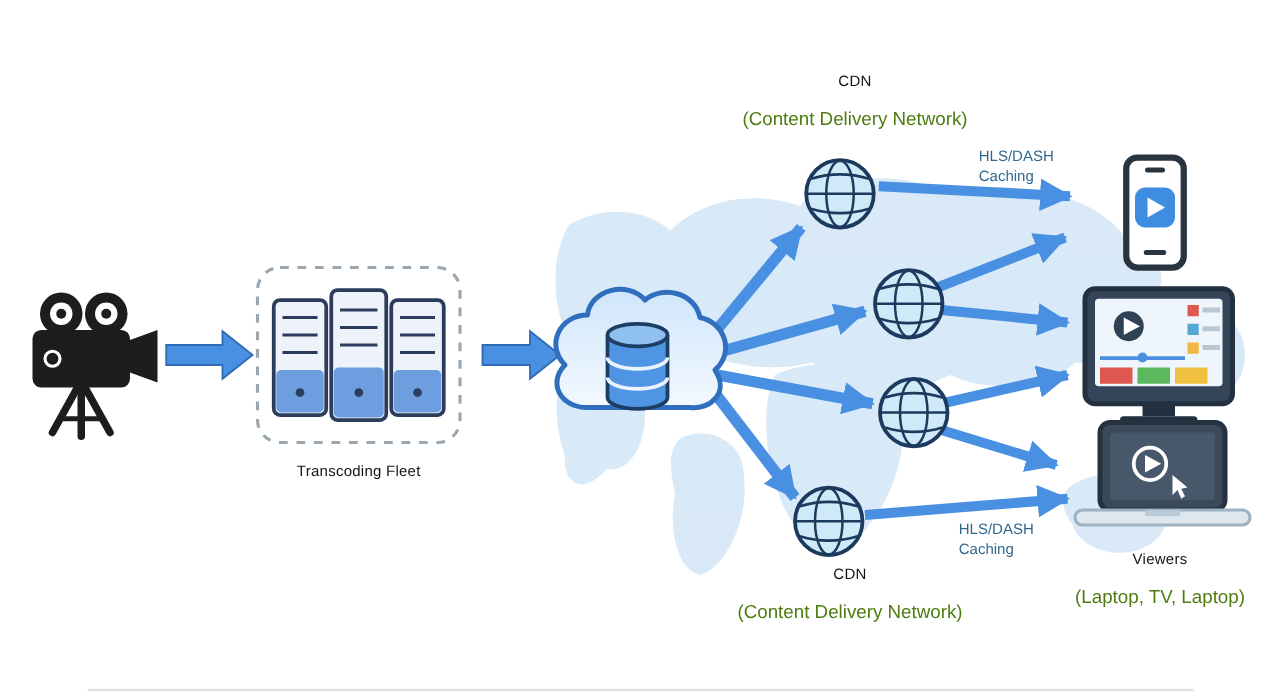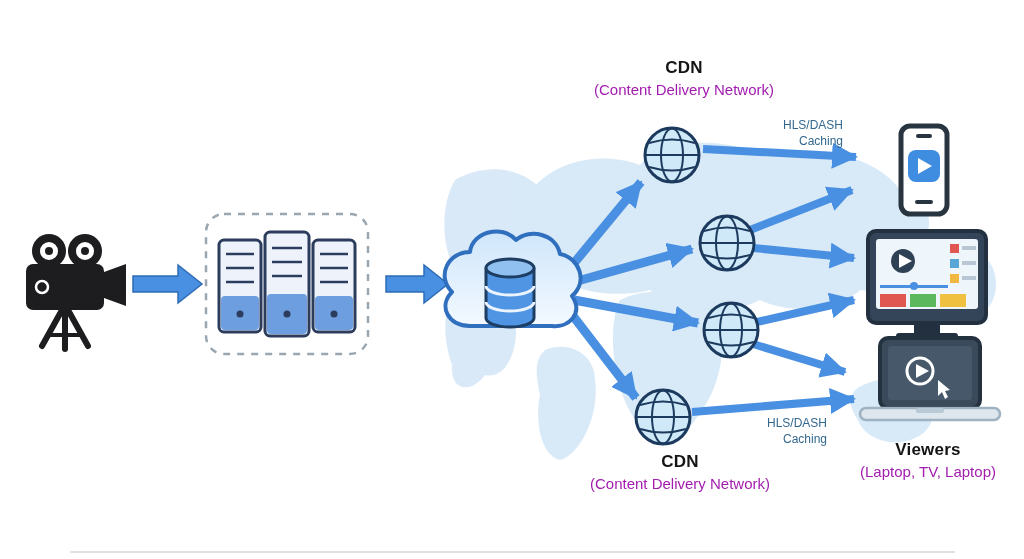--- a/index.html
+++ b/index.html
@@ -5,24 +5,24 @@
   html,body{margin:0;padding:0;background:#fff;}
   .canvas{
     position:relative;width:1024px;height:559px;background:#ffffff;
     overflow:hidden;font-family:"Liberation Sans",sans-serif;
   }
   .canvas svg.scene{position:absolute;left:0;top:0;}
   .label{
     position:absolute;transform:translateX(-50%);text-align:center;
     color:#141414;white-space:nowrap;z-index:5;
   }
-  .label .t{font-weight:700;font-size:17px;letter-spacing:.2px;}
-  .label .s{font-size:15px;margin-top:3px;color:#a21caf;}
+  .label .t{font-weight:400;font-size:12px;letter-spacing:.2px;}
+  .label .s{font-size:15px;margin-top:15px;color:#4d7c0f;}
   .note{
-    position:absolute;transform:translateX(-50%);text-align:right;
+    position:absolute;transform:translateX(-50%);text-align:left;
     font-size:12px;line-height:1.35;color:#33688e;z-index:5;
   }
 </style>
 </head>
 <body>
 
 <div class="canvas">
 
   <svg class="scene" width="1024" height="559" viewBox="0 0 1024 559">
     <defs>
@@ -170,20 +170,21 @@
       <circle cx="920" cy="371" r="13" fill="none" stroke="#ffffff" stroke-width="3"></circle>
       <polygon points="916,364 929,371 916,378" fill="#ffffff"></polygon>
       <polygon points="938,380 938,396 942,392 945,399 948,397 945,391 950,390" fill="#ffffff"></polygon>
       <rect x="860" y="408" width="140" height="12" rx="6" fill="#dfe7ee" stroke="#9fb2c2" stroke-width="2.5"></rect>
       <rect x="916" y="408" width="28" height="5" rx="2" fill="#b9c9d6"></rect>
     </g>
   </svg>
 
 
   <div class="label" style="left:287px;top:370px">
+    <div class="t">Transcoding Fleet</div>
   </div>
 
 
   <div class="label" style="left:684px;top:58px">
     <div class="t">CDN</div>
     <div class="s">(Content Delivery Network)</div>
   </div>
 
   <div class="label" style="left:680px;top:452px">
     <div class="t">CDN</div>

